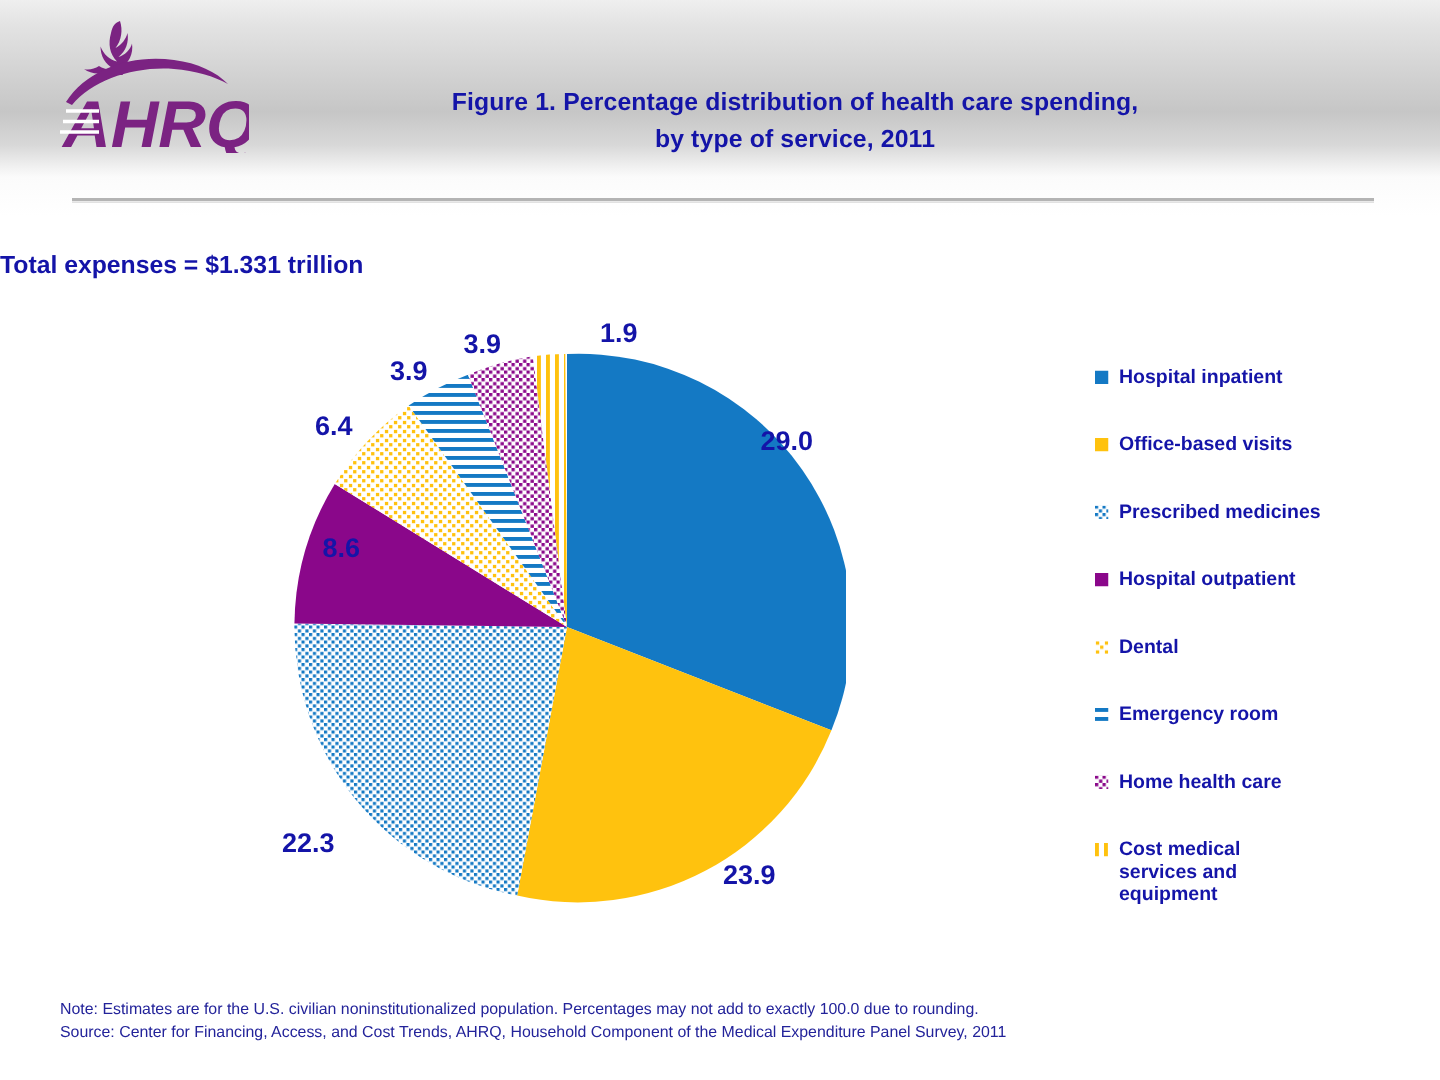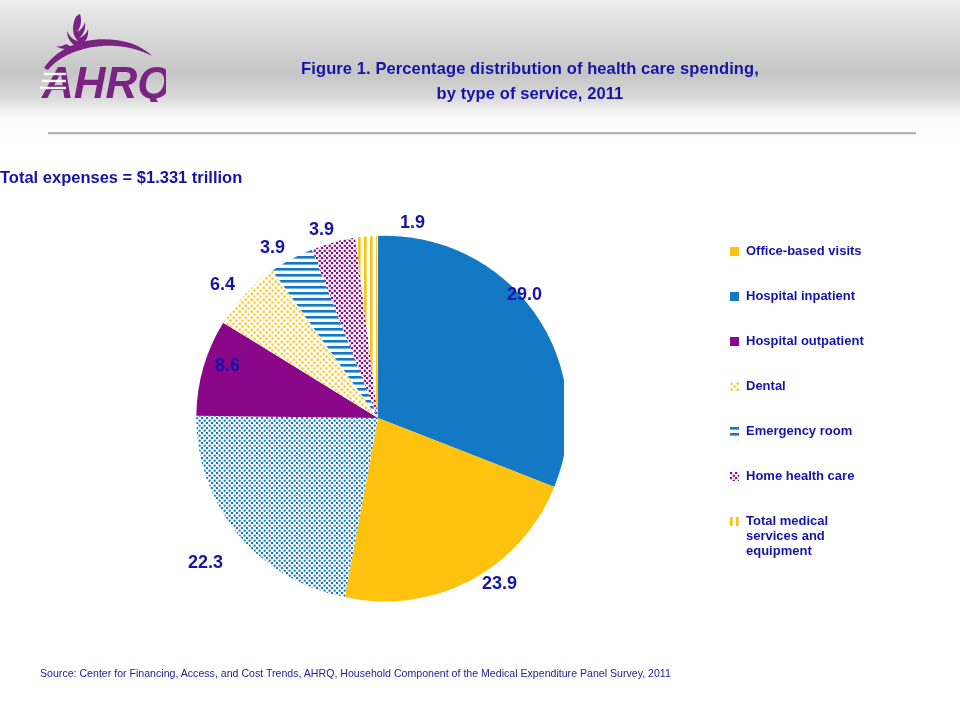--- a/index.html
+++ b/index.html
@@ -242,35 +242,43 @@
   <span class="pie-label" style="left:64px; top:5px;">3.9</span>
   <span class="pie-label" style="left:113px; top:-13px;">3.9</span>
   <span class="pie-label" style="left:160px; top:-20px;margin-left:44px;">1.9</span>
 </div>
 
 <div id="legend">
 
   <div class="legend-row">
     <span class="legend-swatch">
       <svg width="9" height="9">
+          <rect width="9" height="9" fill="#1479c4"></rect>
+        </svg>
+    </span>
+    <span class="legend-label">Hospital inpatient</span>
+  </div>
+
+  <div class="legend-row">
+    <span class="legend-swatch">
+      <svg width="9" height="9">
           <rect width="9" height="9" fill="#ffc20e"></rect>
         </svg>
     </span>
     <span class="legend-label">Office-based visits</span>
   </div>
 
   <div class="legend-row">
     <span class="legend-swatch">
       <svg width="9" height="9">
-          <rect width="9" height="9" fill="#1479c4"></rect>
-        </svg>
-    </span>
-    <span class="legend-label">Hospital inpatient</span>
-  </div>
-
+          <rect width="9" height="9" fill="url(#pat-dots-dense)"></rect>
+        </svg>
+    </span>
+    <span class="legend-label">Prescribed medicines</span>
+  </div>
 
   <div class="legend-row">
     <span class="legend-swatch">
       <svg width="9" height="9">
           <rect width="9" height="9" fill="#8a078a"></rect>
         </svg>
     </span>
     <span class="legend-label">Hospital outpatient</span>
   </div>
 
@@ -300,22 +308,23 @@
     </span>
     <span class="legend-label">Home health care</span>
   </div>
 
   <div class="legend-row">
     <span class="legend-swatch">
       <svg width="9" height="9">
           <rect width="9" height="9" fill="url(#pat-vlines)"></rect>
         </svg>
     </span>
-    <span class="legend-label">Total medical
+    <span class="legend-label">Cost medical
 services and
 equipment</span>
   </div>
 
 </div>
 
 <div id="footnotes">
+  <div>Note: Estimates are for the U.S. civilian noninstitutionalized population. Percentages may not add to exactly 100.0 due to rounding.</div>
   <div>Source: Center for Financing, Access, and Cost Trends, AHRQ, Household Component of the Medical Expenditure Panel Survey, 2011</div>
 </div>
 
 </body></html>

